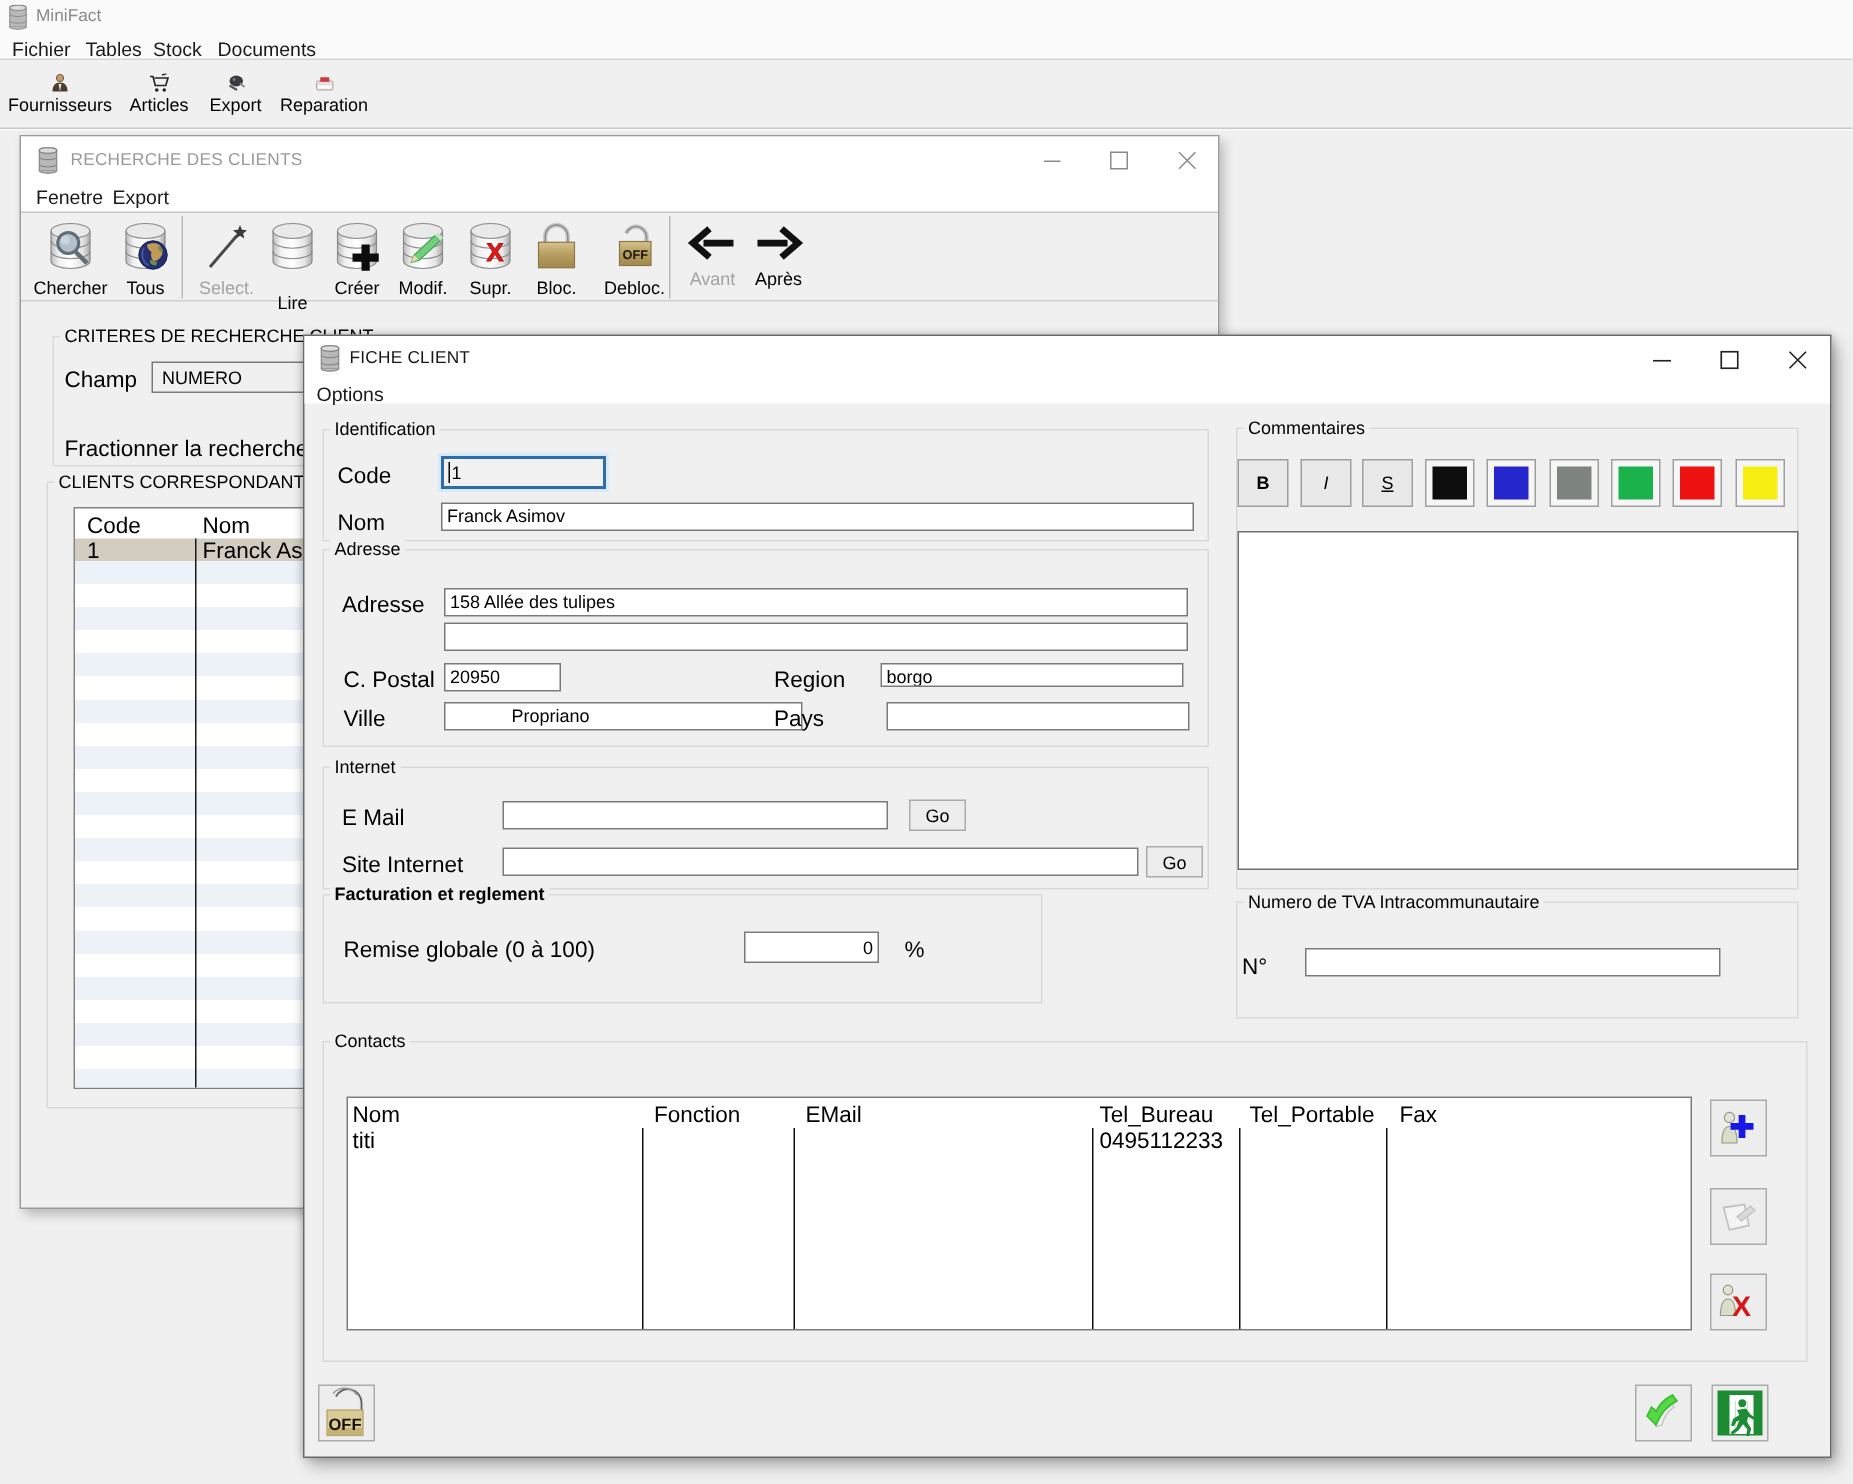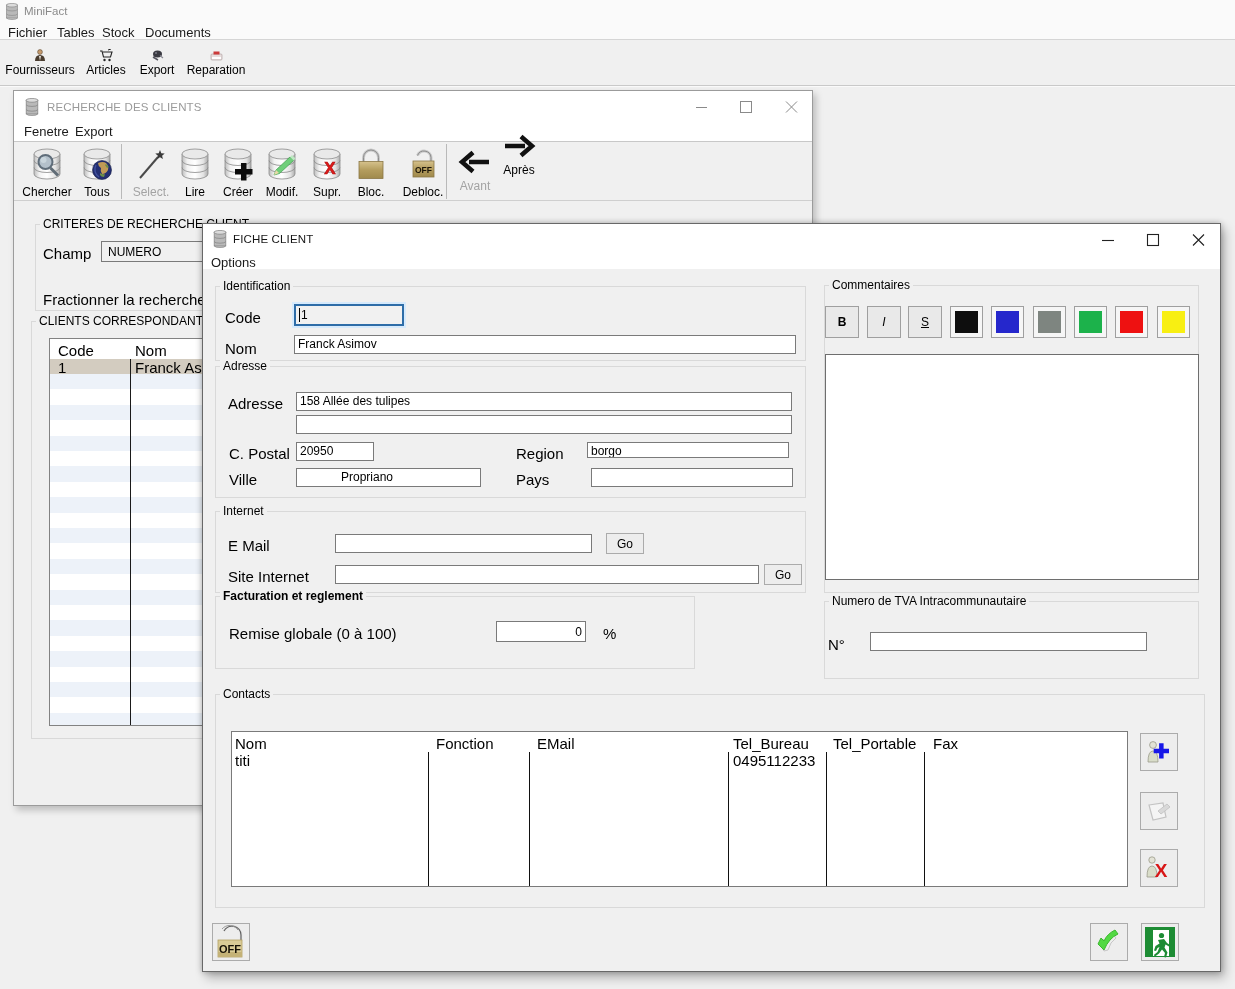--- a/index.html
+++ b/index.html
@@ -137,21 +137,21 @@
       <path d="M28,3 l1.3,3.2 3.4,0.3 -2.6,2.2 0.8,3.3 -2.9,-1.8 -2.9,1.8 0.8,-3.3 -2.6,-2.2 3.4,-0.3 z" fill="#3a3a3a"></path>
     </svg>
     <div style="margin-top:1px">Select.</div>
   </div>
   <div class="tbi" style="left:161px;top:56px;width:40px;">
     <svg width="38" height="34" viewBox="0 0 38 34">
       <path d="M6,7 v20 a13,5 0 0 0 26,0 v-20" fill="url(#gcyl)" stroke="#8a8a8a" stroke-width="0.8"></path>
       <ellipse cx="19" cy="7" rx="13" ry="5" fill="#e9e9e9" stroke="#8a8a8a" stroke-width="0.8"></ellipse>
       <path d="M6,13.5 a13,5 0 0 0 26,0 M6,20.5 a13,5 0 0 0 26,0" fill="none" stroke="#8a8a8a" stroke-width="0.8"></path>
     </svg>
-    <div style="margin-top:1px">Lire</div>
+    <div style="margin-top:11px">Lire</div>
   </div>
   <div class="tbi" style="left:203px;top:56px;width:42px;">
     <svg width="38" height="34" viewBox="0 0 38 34">
       <path d="M6,7 v20 a13,5 0 0 0 26,0 v-20" fill="url(#gcyl)" stroke="#8a8a8a" stroke-width="0.8"></path>
       <ellipse cx="19" cy="7" rx="13" ry="5" fill="#e9e9e9" stroke="#8a8a8a" stroke-width="0.8"></ellipse>
       <path d="M6,13.5 a13,5 0 0 0 26,0 M6,20.5 a13,5 0 0 0 26,0" fill="none" stroke="#8a8a8a" stroke-width="0.8"></path>
       <path d="M22,16 h5.5 v6 h6 v5.5 h-6 v6 h-5.5 v-6 h-6 v-5.5 h6 z" fill="#0c0c0c"></path>
     </svg>
     <div style="margin-top:1px">Créer</div>
   </div>
@@ -193,21 +193,21 @@
     <div style="margin-top:1px">Debloc.</div>
   </div>
   <div class="abs" style="left:432px;top:53px;width:1px;height:55px;background:#b9b9b9;"></div>
   <div class="tbi" style="left:443px;top:58px;width:36px;color:#a3a3a3;">
     <svg width="34" height="28" viewBox="0 0 34 28">
       <path d="M31,13 H11" stroke="#111" stroke-width="4.5"></path>
       <path d="M15,3.5 L4,13 L15,22.5" fill="none" stroke="#111" stroke-width="4.5" stroke-linejoin="miter"></path>
     </svg>
     <div style="margin-top:-1px">Avant</div>
   </div>
-  <div class="tbi" style="left:487px;top:42px;width:36px;">
+  <div class="tbi" style="left:487px;top:58px;width:36px;">
     <svg width="34" height="28" viewBox="0 0 34 28">
       <path d="M3,13 H23" stroke="#111" stroke-width="4.5"></path>
       <path d="M19,3.5 L30,13 L19,22.5" fill="none" stroke="#111" stroke-width="4.5" stroke-linejoin="miter"></path>
     </svg>
     <div style="margin-top:-1px">Après</div>
   </div>
 
   <div class="fs" style="left:21px;top:133px;width:566px;height:87px;">
     <span class="leg">CRITERES DE RECHERCHE CLIENT</span>
   </div>
@@ -260,21 +260,21 @@
       <span class="leg">Adresse</span>
     </div>
   <div class="lbl" style="left:25px;top:171px;">Adresse</div>
   <div class="inp" style="left:93px;top:168px;width:496px;height:19px;">158 Allée des tulipes</div>
   <div class="inp" style="left:93px;top:191px;width:496px;height:19px;"></div>
   <div class="lbl" style="left:26px;top:221px;">C. Postal</div>
   <div class="inp" style="left:93px;top:218px;width:78px;height:19px;">20950</div>
   <div class="lbl" style="left:313px;top:221px;">Region</div>
   <div class="inp" style="left:384px;top:218px;width:202px;height:16px;">borgo</div>
   <div class="lbl" style="left:26px;top:247px;">Ville</div>
-  <div class="inp" style="left:93px;top:244px;width:185px;height:19px;padding-left:44px;">Propriano</div>
+  <div class="inp" style="left:93px;top:244px;width:239px;height:19px;padding-left:44px;">Propriano</div>
   <div class="lbl" style="left:313px;top:247px;">Pays</div>
   <div class="inp" style="left:388px;top:244px;width:202px;height:19px;"></div>
 
   <div class="fs" style="left:12px;top:287px;width:591px;height:82px;">
       <span class="leg">Internet</span>
     </div>
   <div class="lbl" style="left:25px;top:313px;">E Mail</div>
   <div class="inp" style="left:132px;top:310px;width:257px;height:19px;"></div>
   <div class="btn" style="left:403px;top:309px;width:38px;height:21px;">Go</div>
   <div class="lbl" style="left:25px;top:344px;">Site Internet</div>

